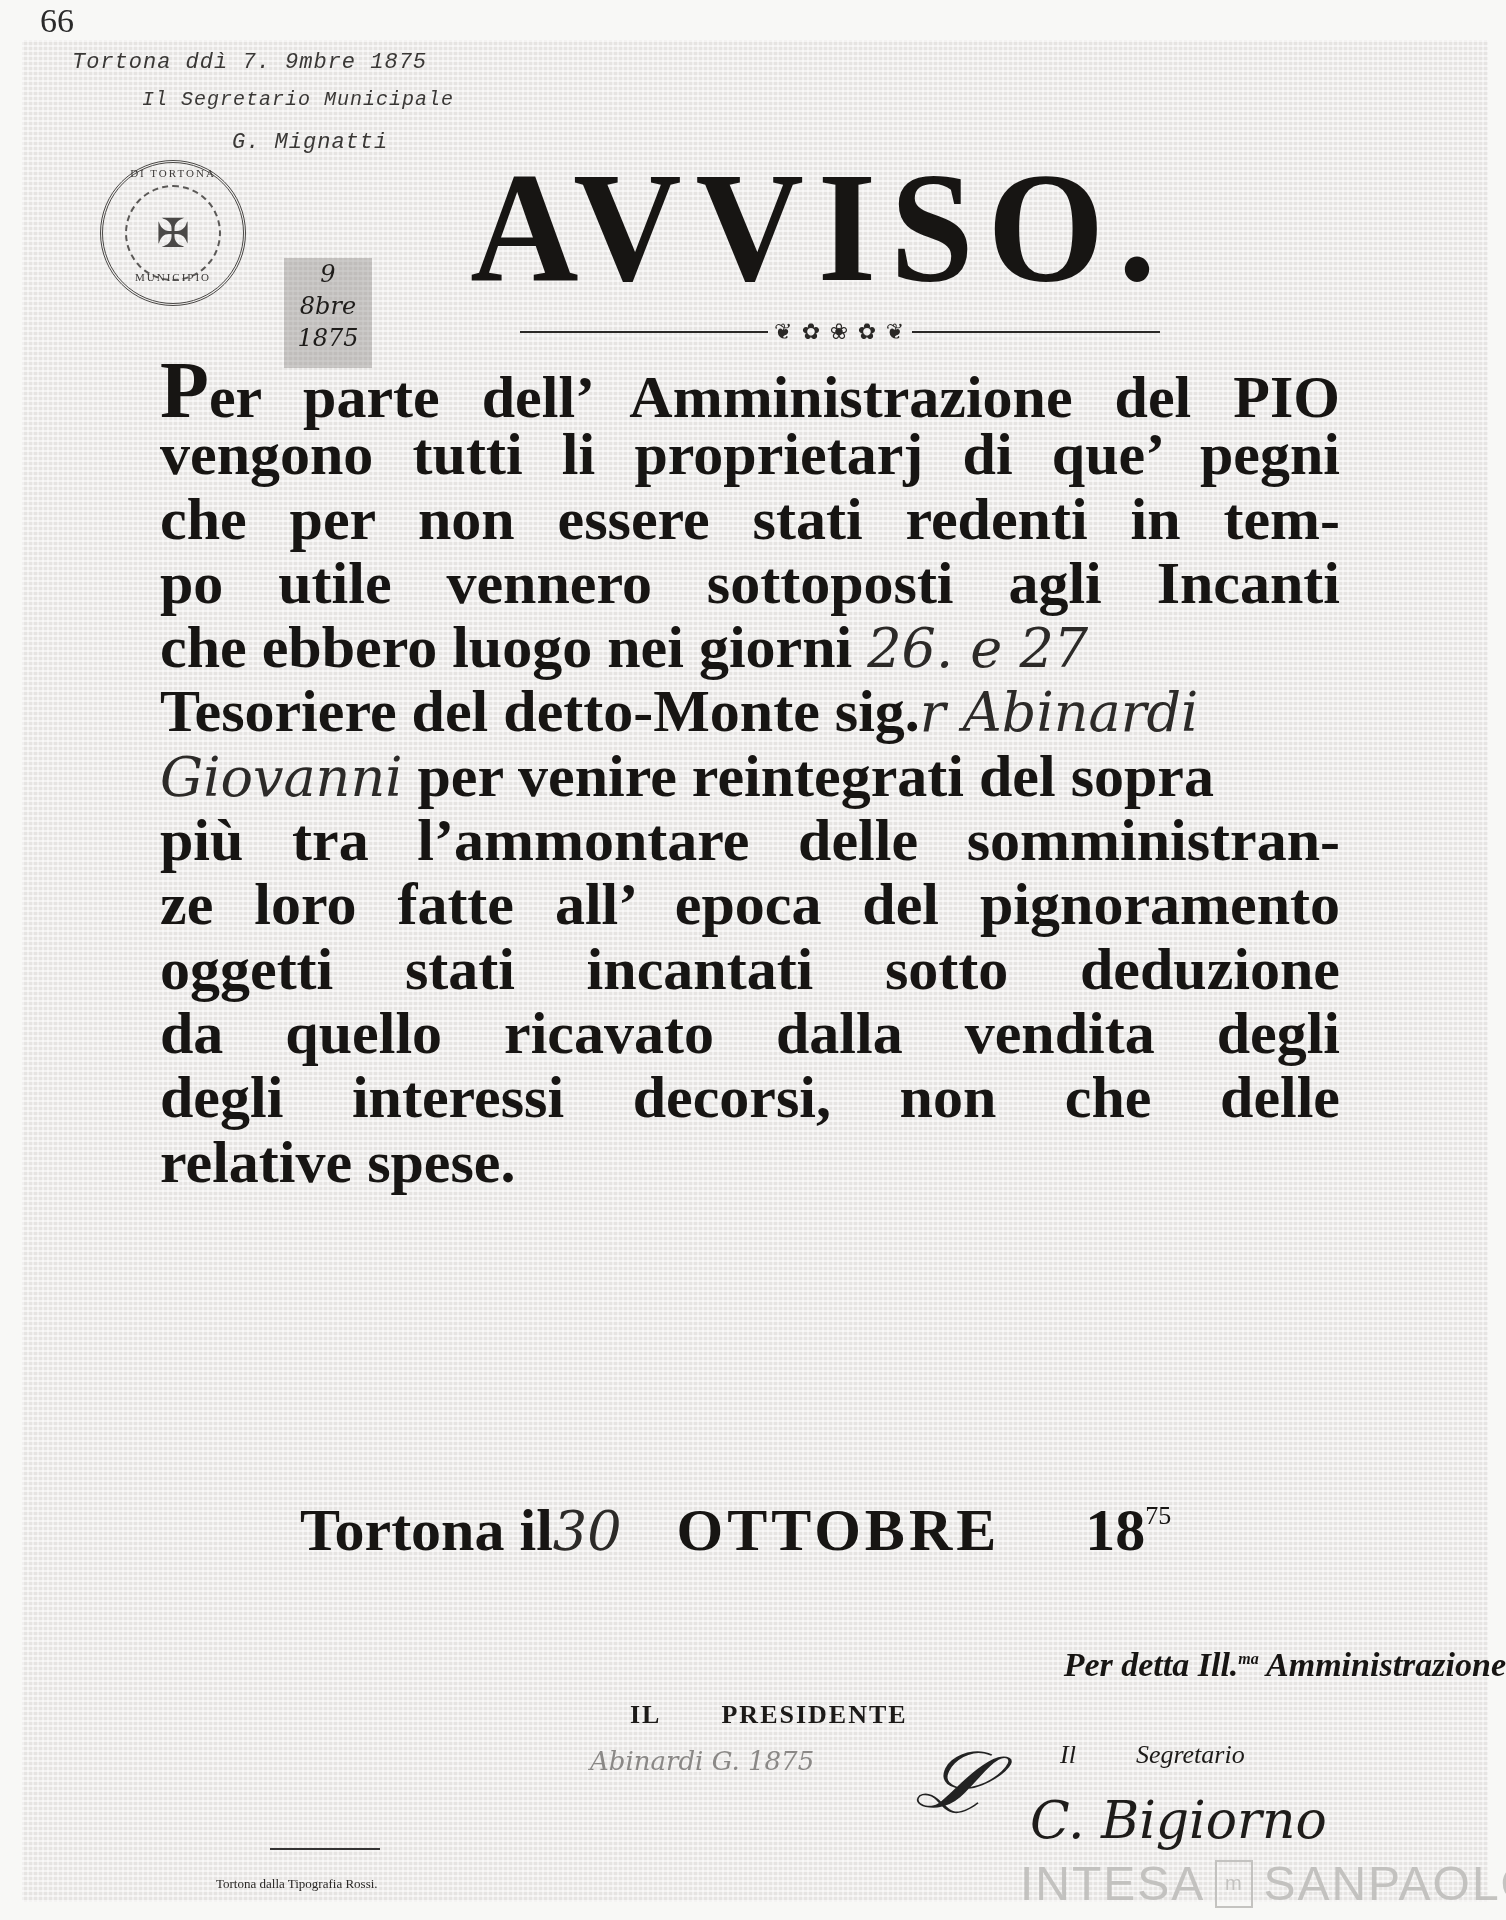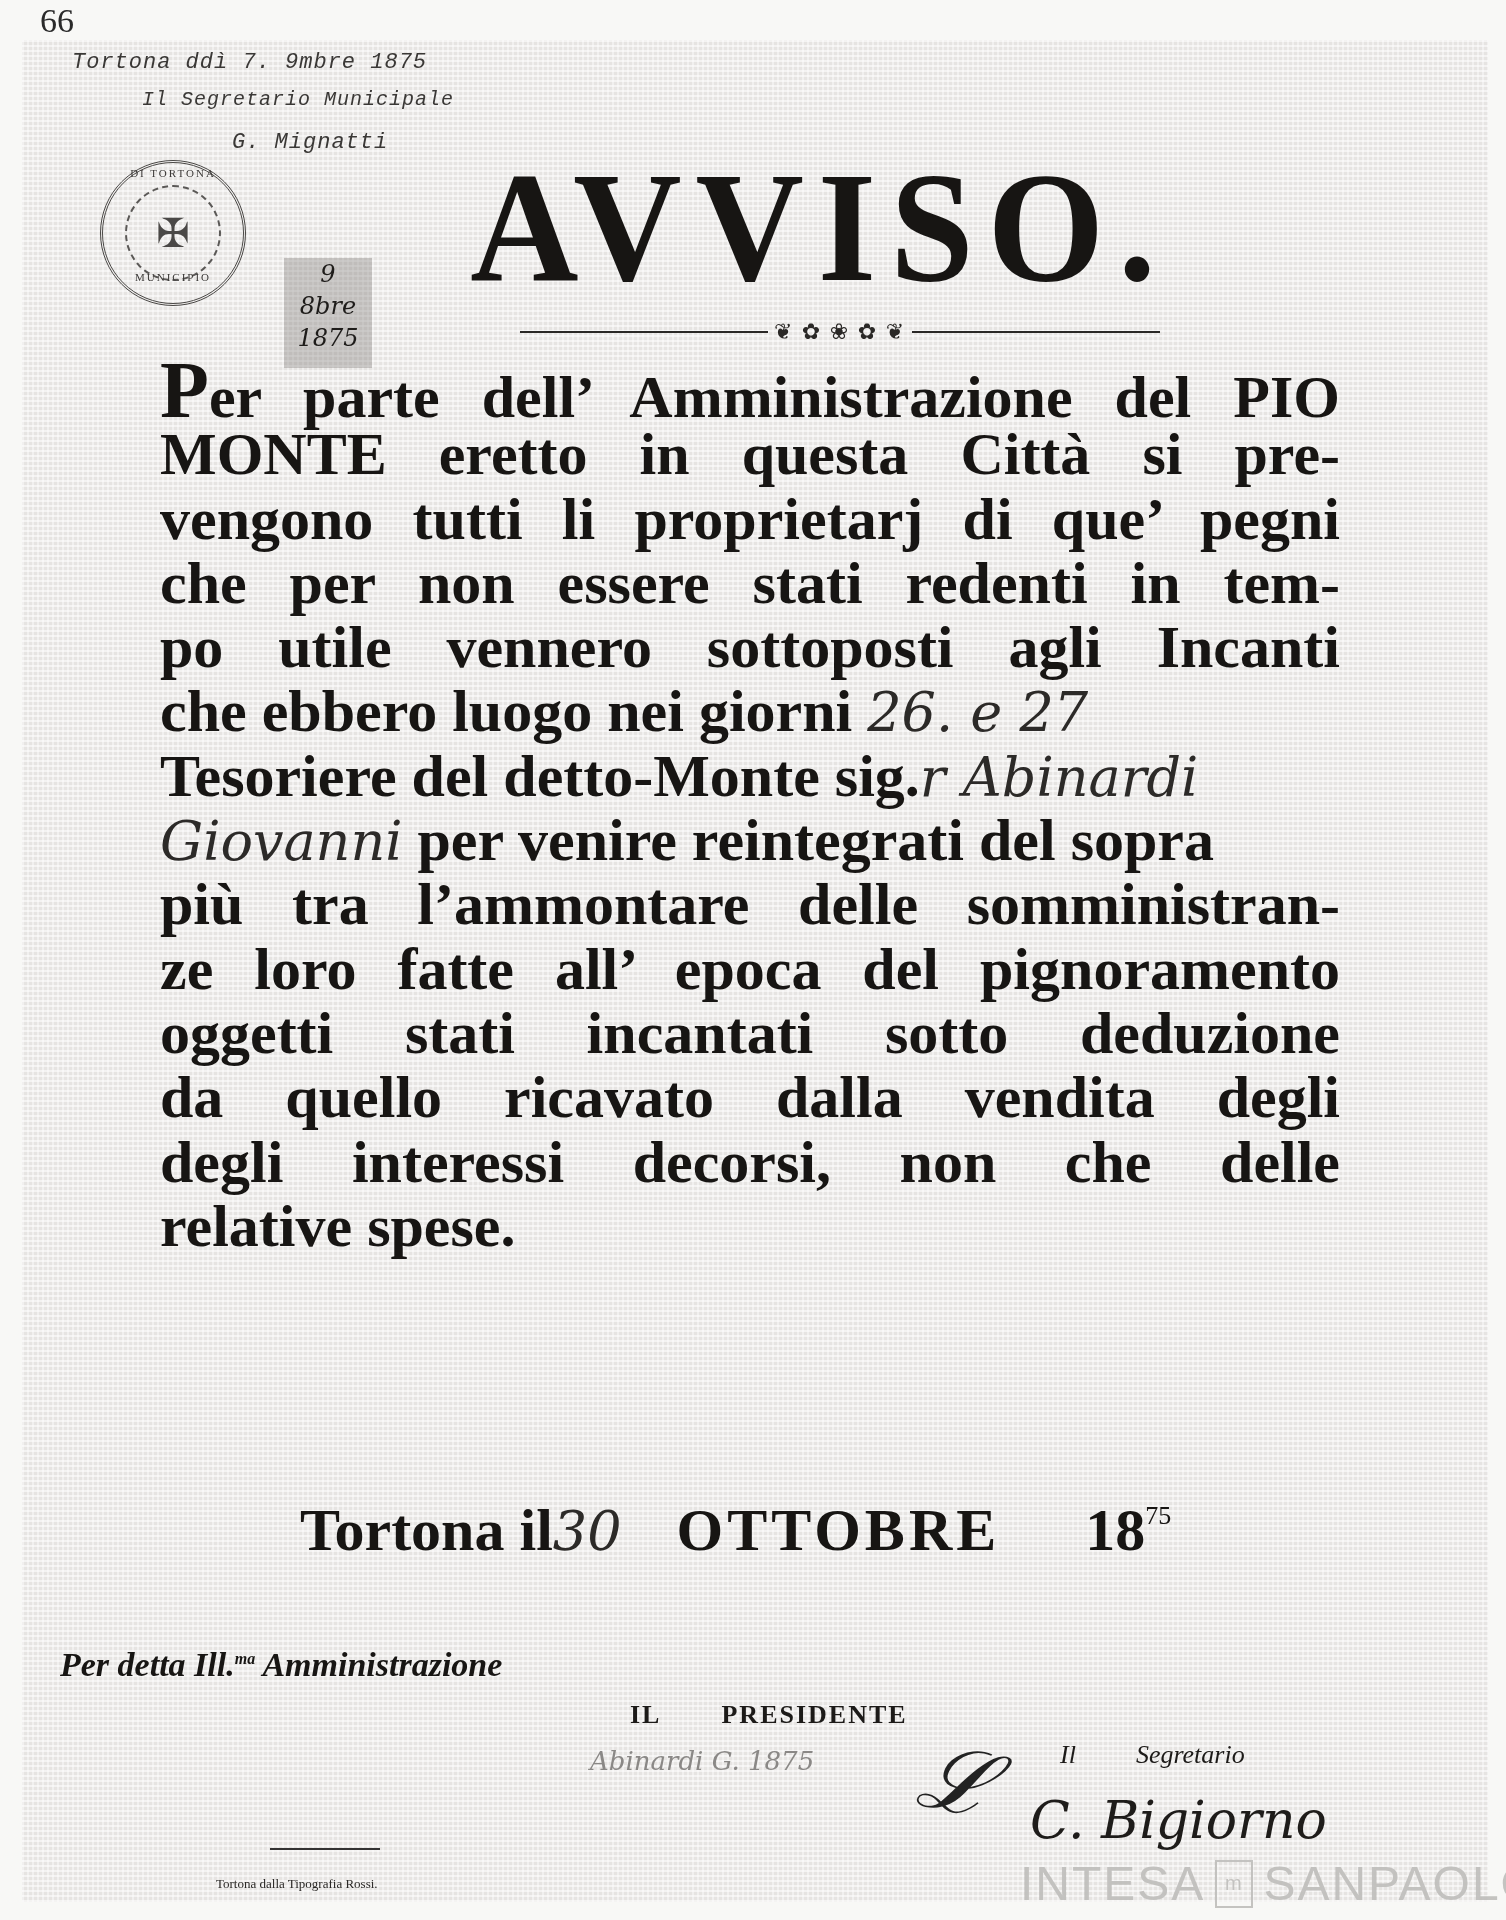--- a/index.html
+++ b/index.html
@@ -74,21 +74,21 @@
   }
   .date-line {
     position: absolute; left: 300px; top: 1496px; width: 900px;
     font-family: "Liberation Serif", serif; font-weight: bold; font-size: 60px; color: #171513;
     white-space: nowrap;
   }
   .date-line .month { letter-spacing: 4px; margin-left: 40px; }
   .date-line .year { margin-left: 70px; }
   .date-line .year-sup { font-size: 26px; vertical-align: 26px; font-weight: normal; }
   .footer-admin {
-    position: absolute; left: 0; right: 0; top: 1646px; text-align: left;
+    position: absolute; left: 0; right: 0; top: 1646px; text-align: right;
     font-family: "Liberation Serif", serif; font-weight: bold; font-style: italic;
     font-size: 34px; color: #171513; padding-left: 60px;
   }
   .footer-admin sup { font-size: 16px; }
   .pres-label {
     position: absolute; left: 630px; top: 1700px;
     font-family: "Liberation Serif", serif; font-size: 26px; font-weight: bold; letter-spacing: 2px;
   }
   .pres-label .il { margin-right: 60px; }
   .pres-sign {
@@ -152,21 +152,20 @@
 
   <div class="ornament">
     <span class="line"></span>
     <span class="center">❦ ✿ ❀ ✿ ❦</span>
     <span class="line"></span>
   </div>
 </div>
 
 <div class="body-text">
   <span class="line"><span class="drop-cap">P</span><span>er parte dell’ Amministrazione del PIO</span></span>
-  <span class="line">MONTE eretto in questa Città si pre-</span>
   <span class="line">vengono tutti li proprietarj di que’ pegni</span>
   <span class="line">che per non essere stati redenti in tem-</span>
   <span class="line">po utile vennero sottoposti agli Incanti</span>
   <span class="line" style="text-align-last:left"><span>che ebbero luogo nei giorni</span> <span class="hand">26. e 27</span></span>
   <span class="line" style="text-align-last:left"><span>Tesoriere del detto-Monte sig.</span><span class="hand">r Abinardi</span></span>
   <span class="line" style="text-align-last:left"><span class="hand">Giovanni</span><span> per venire reintegrati del sopra</span></span>
   <span class="line">più tra l’ammontare delle somministran-</span>
   <span class="line">ze loro fatte all’ epoca del pignoramento</span>
   <span class="line">oggetti stati incantati sotto deduzione</span>
   <span class="line">da quello ricavato dalla vendita degli</span>

